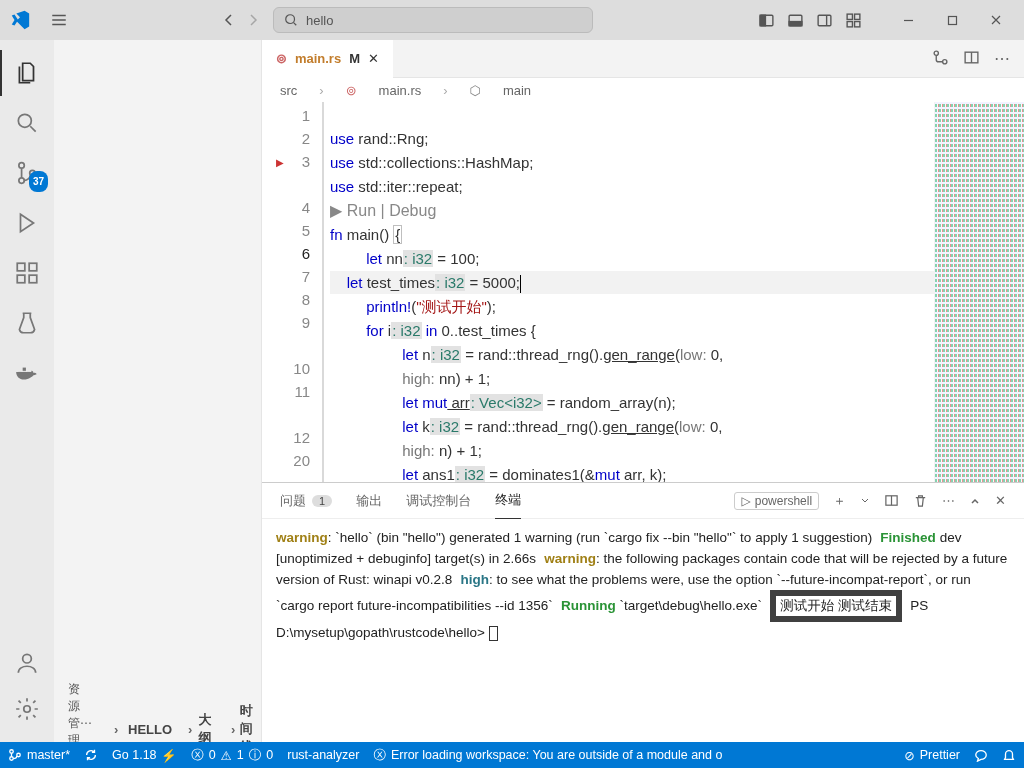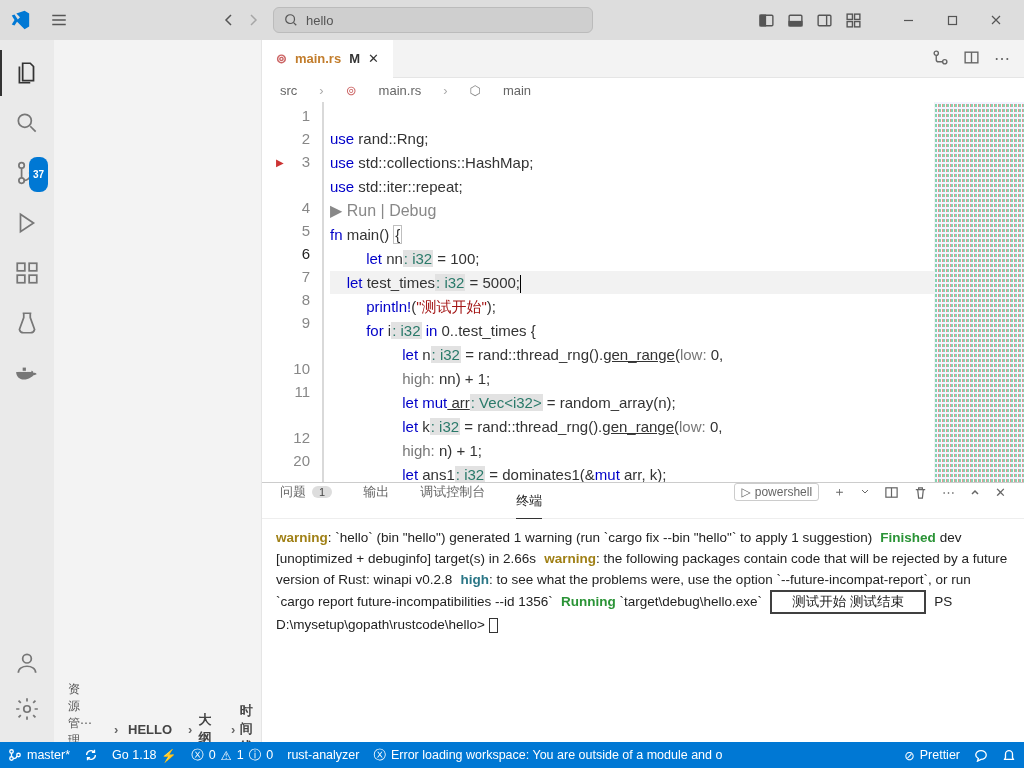--- a/index.html
+++ b/index.html
@@ -12,21 +12,21 @@
 .title-right { display:flex; gap:12px; margin-left:auto; align-items:center; color:#555; }
 .win-controls { display:flex; gap:0; margin-left:12px; }
 .win-btn { width:44px; height:40px; display:flex; align-items:center; justify-content:center; color:#555; }
 
 .body-row { flex:1; display:flex; overflow:hidden; }
 .activity-bar { width:54px; background:#eaeaea; display:flex; flex-direction:column; align-items:center; padding-top:10px; gap:4px; }
 .activity-item { width:54px; height:46px; display:flex; align-items:center; justify-content:center; color:#777; position:relative; }
 .activity-item.active { color:#333; }
 .activity-item.active::before { content:""; position:absolute; left:0; top:0; bottom:0; width:2px; background:#333; }
 .activity-bottom { margin-top:auto; padding-bottom:10px; }
-.badge { position:absolute; bottom:4px; right:6px; background:#0078d4; color:#fff; font-size:10px; border-radius:8px; padding:12px 4px; font-weight:600; }
+.badge { position:absolute; bottom:4px; right:6px; background:#0078d4; color:#fff; font-size:10px; border-radius:8px; padding:5px 4px; font-weight:600; }
 
 .sidebar { width:208px; background:#f3f3f3; display:flex; flex-direction:row; border-right:1px solid #e5e5e5;align-items:flex-end; }
 .sidebar-head { height:38px; display:flex; align-items:center; padding:0 14px; color:#555; font-size:12px; }
 .sidebar-head .dots { margin-left:auto; }
 .tree-item { height:26px; display:flex; align-items:center; padding:0 8px; font-size:13px; color:#444; gap:4px; cursor:pointer; }
 .tree-item.bold { font-weight:700; }
 .chev { width:10px; display:inline-block; color:#666; }
 
 .editor-col { flex:1; display:flex; flex-direction:column; overflow:hidden; }
 .tabbar { height:38px; background:#f3f3f3; display:flex; align-items:center; border-bottom:1px solid #e5e5e5; }
@@ -50,31 +50,31 @@
 .st { color:#a31515; }
 .fn { text-decoration:underline; }
 .pa { color:#777; }
 .hl-line { background:#f2f2f2; display:inline-block; width:100%; }
 .codelens { color:#888; font-size:16px; margin-left:0; }
 .brace-hi { border:1px solid #bfbfbf; padding:0 1px; }
 .cursor { border-left:1.5px solid #000; display:inline-block; height:18px; vertical-align:middle; }
 .minimap { width:90px; background:#fafafa; border-left:1px solid #eee; background-image:repeating-linear-gradient(#eef 0 2px,transparent 2px 5px),linear-gradient(90deg,#4b8 0 2px,transparent 2px 3px,#d55 3px 4px,transparent 4px); background-size:100% 5px,4px 100%; opacity:.65; }
 
 .panel { height:260px; border-top:1px solid #ccc; display:flex; flex-direction:column; background:#fff; }
-.panel-tabs { height:36px; display:flex; align-items:flex-start; gap:31px; padding:0 18px; color:#666; font-size:13px; border-bottom:1px solid #eee; }
+.panel-tabs { height:36px; display:flex; align-items:center; gap:24px; padding:0 18px; color:#666; font-size:13px; border-bottom:1px solid #eee; }
 .panel-tab { display:flex; align-items:center; gap:6px; cursor:pointer; }
 .panel-tab.active { color:#222; border-bottom:1px solid #333; height:36px; }
 .count-badge { background:#ddd; color:#444; border-radius:10px; padding:0 7px; font-size:11px; }
 .panel-right { margin-left:auto; display:flex; gap:14px; align-items:center; color:#666; font-size:13px; }
 .panel-right .ps { border:1px solid #ccc; border-radius:3px; padding:1px 6px; font-size:12px; display:flex; align-items:center; gap:4px; }
 .terminal { flex:1; overflow:auto; padding:8px 14px; font-family:Consolas,monospace; font-size:13.5px; line-height:20px; color:#222; }
 .warn { color:#a08016; font-weight:700; }
 .green { color:#2a9336; font-weight:700; }
 .cyan { color:#2a7686; font-weight:700; }
-.redbox { border:2px solid #404040; display:inline-block; padding:0 20px; }
+.redbox { border:6px solid #404040; display:inline-block; padding:0 4px; }
 .term-cursor { display:inline-block; width:9px; height:15px; border:1px solid #333; vertical-align:middle; }
 
 .status { height:26px; background:#0078d4; color:#fff; display:flex; align-items:center; font-size:12.5px; padding:0 8px; gap:14px; }
 .status .seg { display:flex; align-items:center; gap:5px; }
 .status .right { margin-left:auto; display:flex; gap:14px; }
 svg { display:block; }
 </style>
 </head>
 <body>
 

